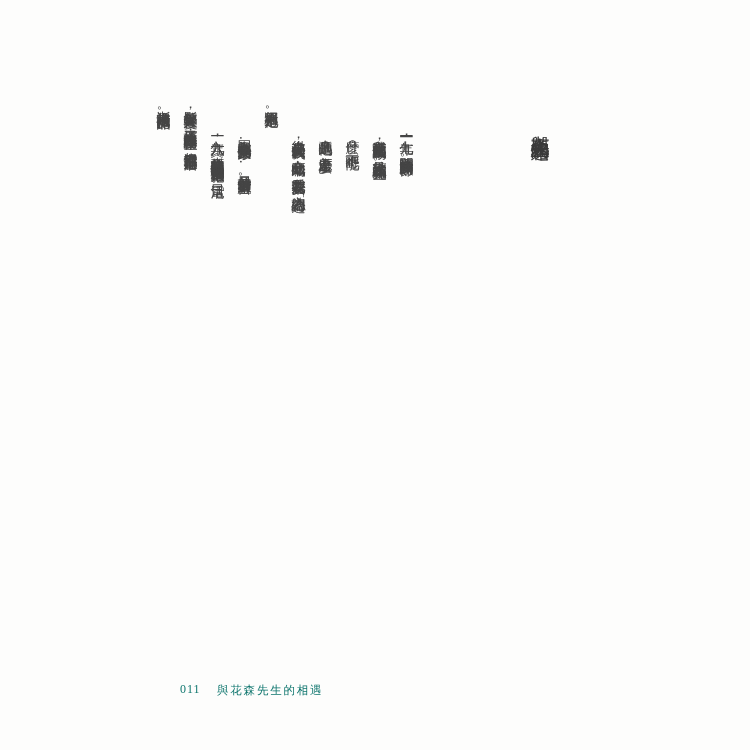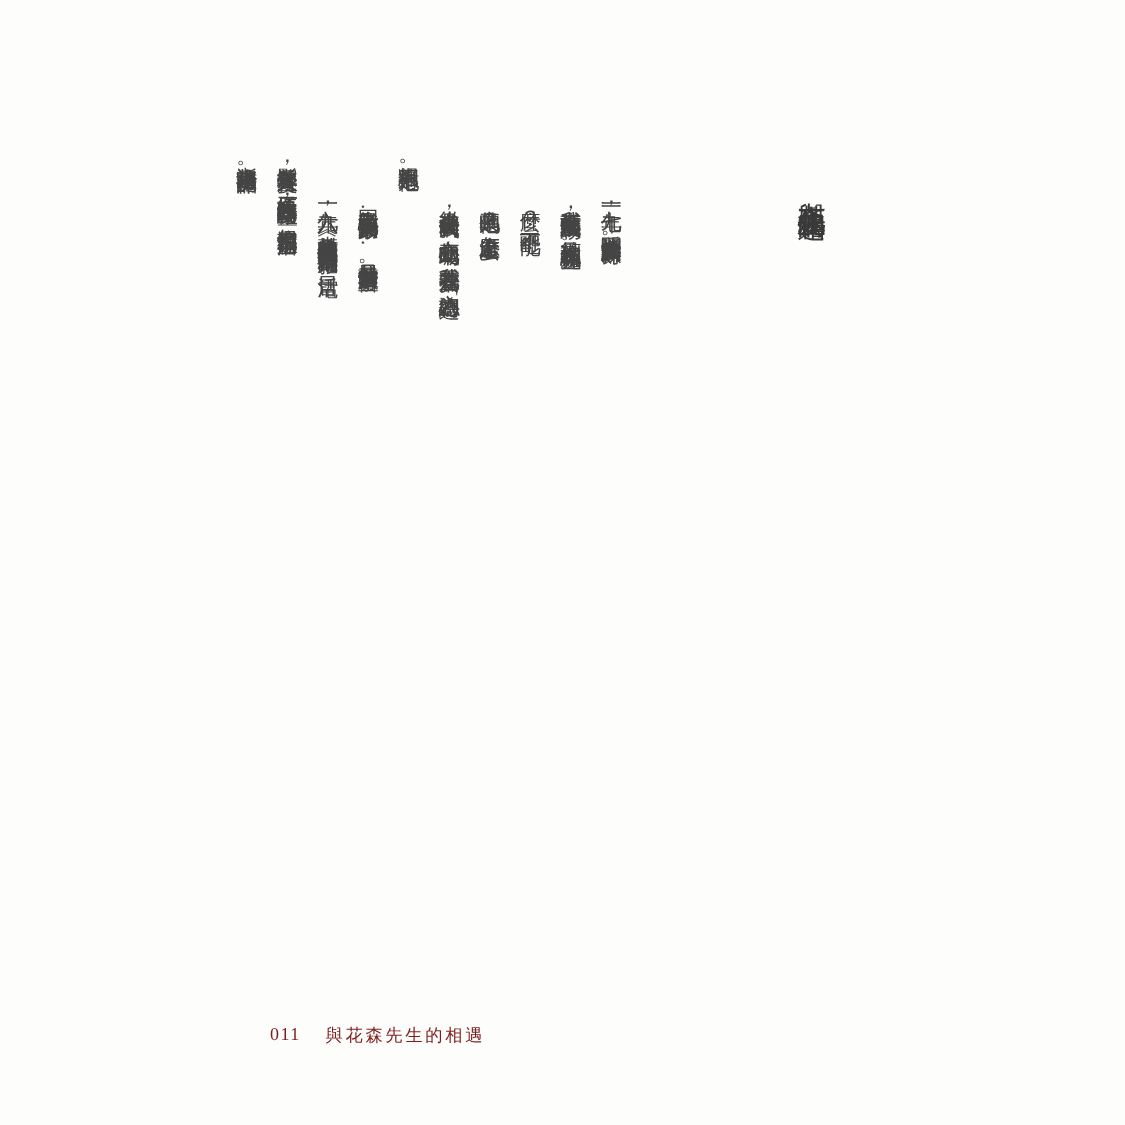--- a/index.html
+++ b/index.html
@@ -52,21 +52,21 @@
   .c7 { left: 204px; }
   .c8 { left: 177px; }
   .c9 { left: 150px; }
   
   .footer {
     position: absolute;
     top: 682px;
     left: 0;
     width: 750px;
     height: 20px;
-    color: #7f1d1d;
+    color: #0f766e;
   }
   .footer .page-number {
     position: absolute;
     left: 180px;
     top: 0;
     font-size: 12px;
     letter-spacing: 1px;
   }
   .footer .running-title {
     position: absolute;

